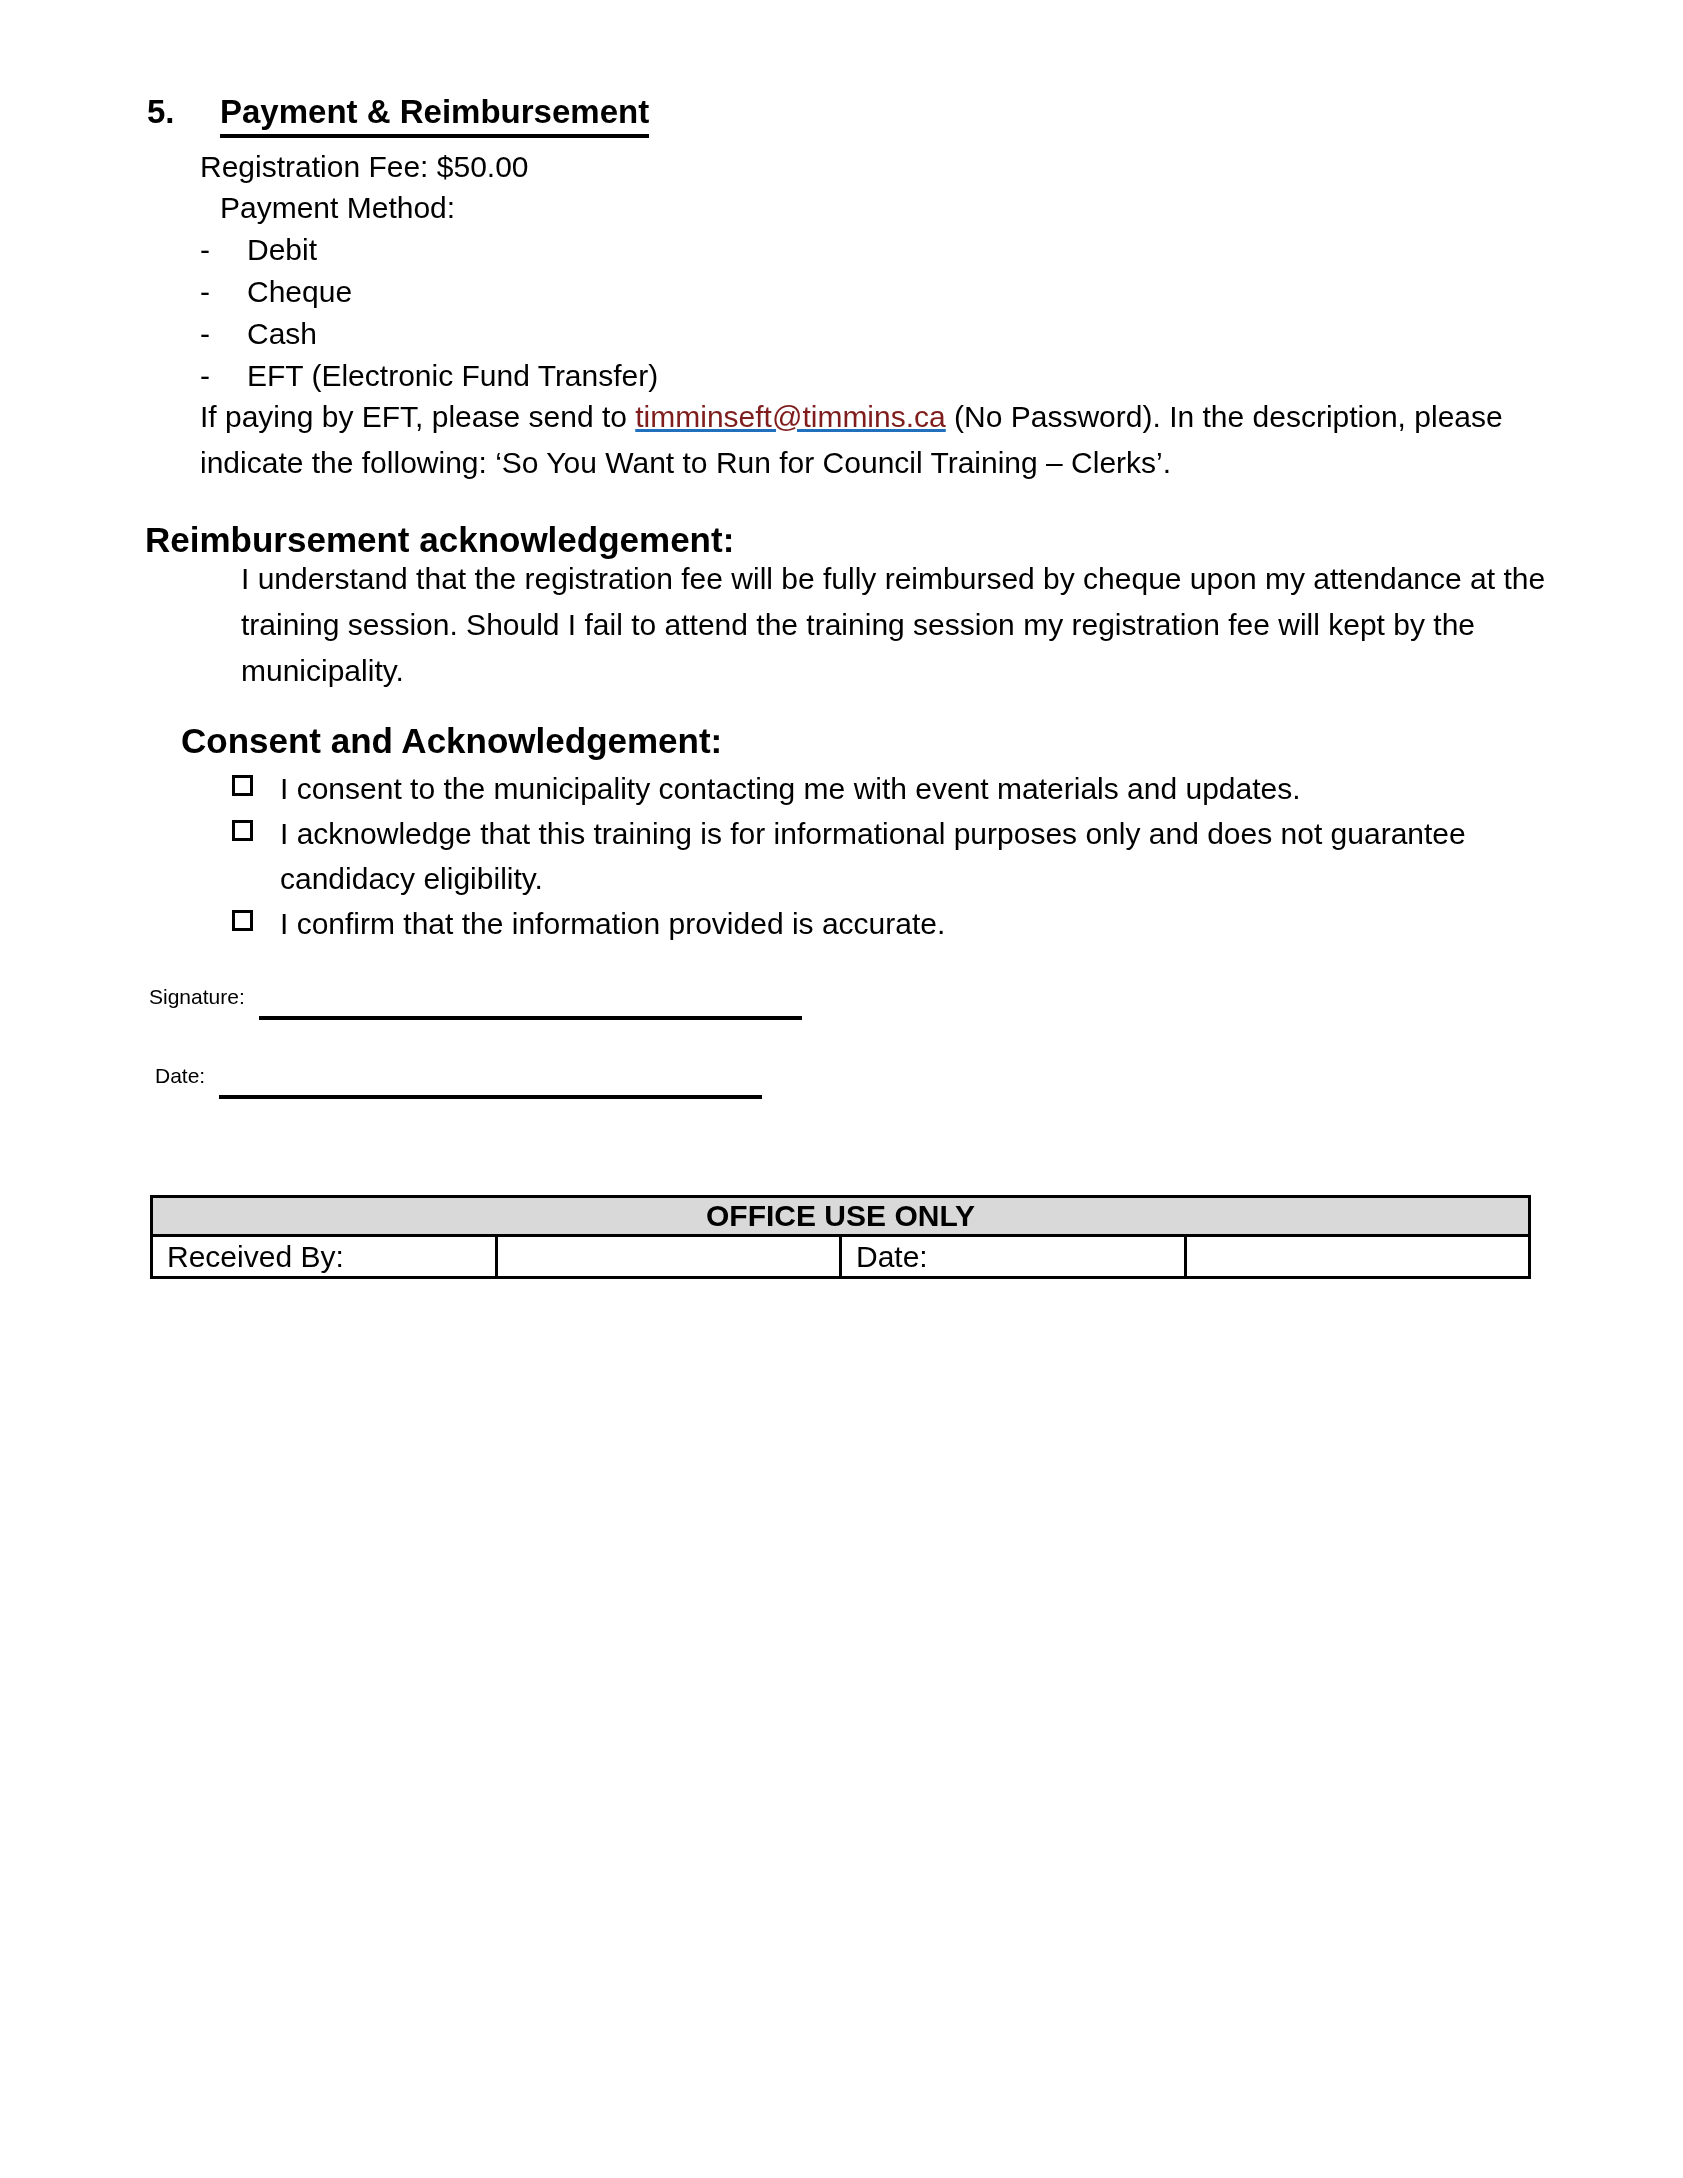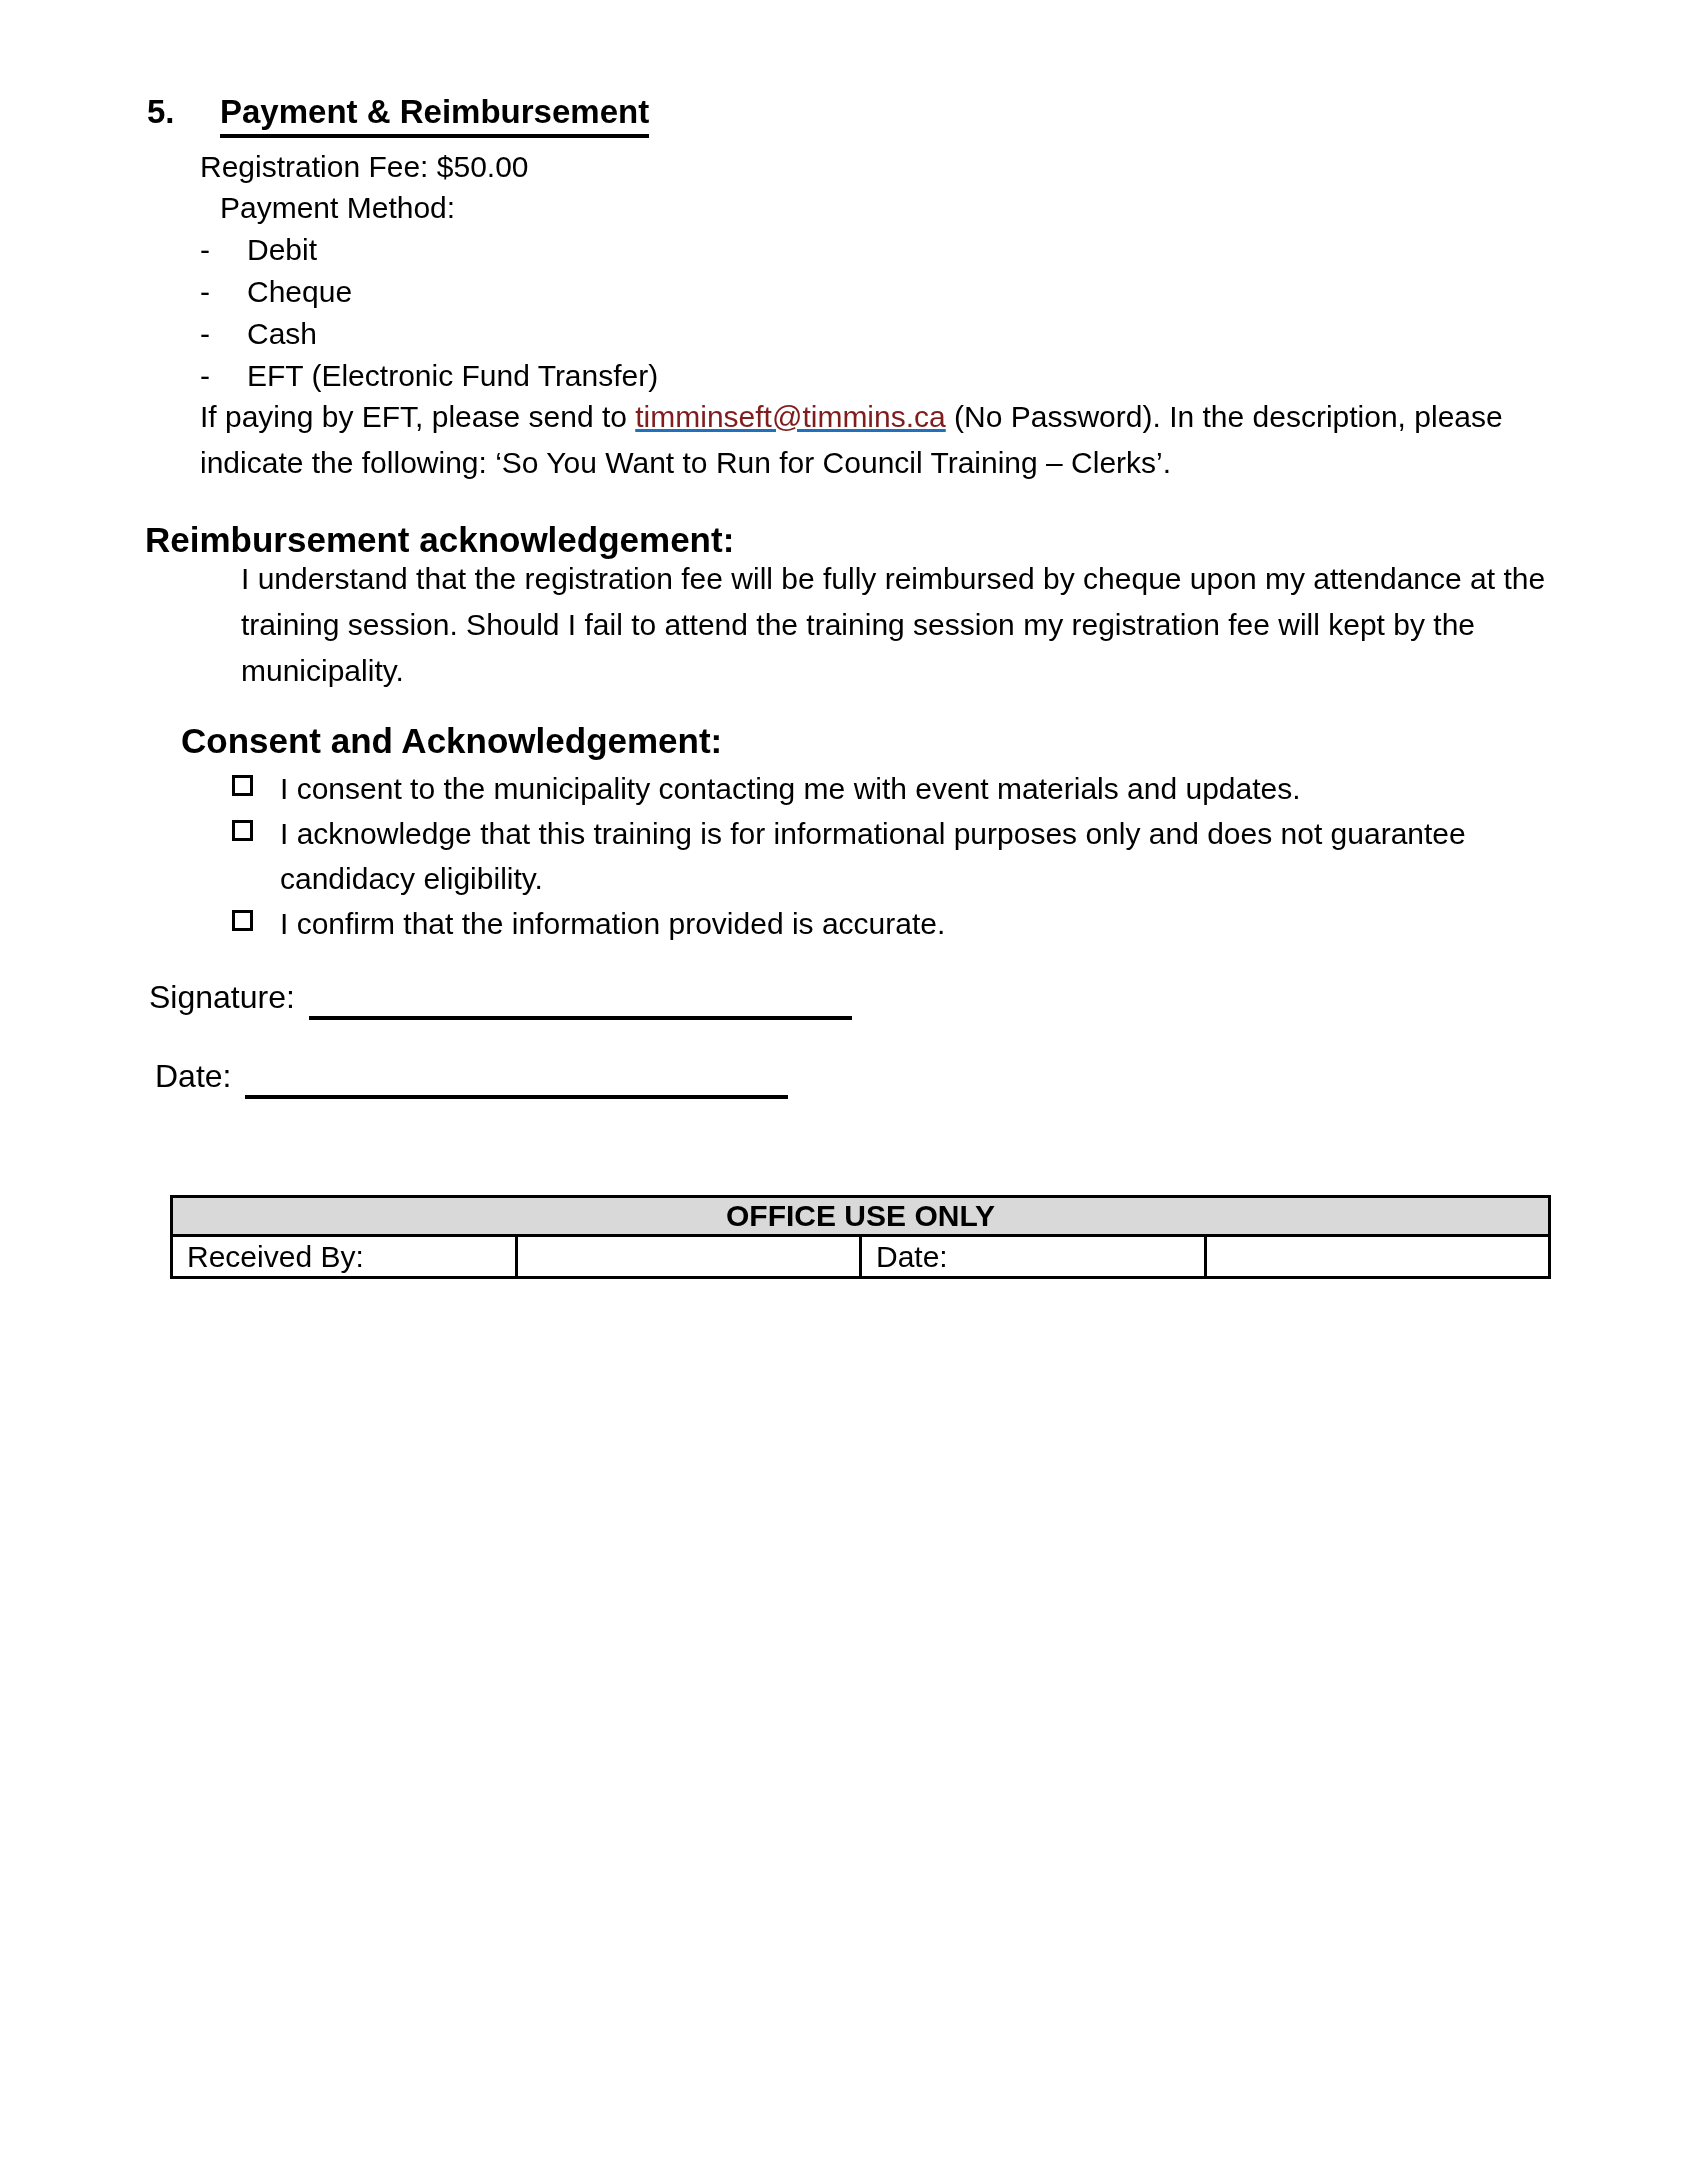--- a/index.html
+++ b/index.html
@@ -50,34 +50,33 @@
     border: 3px solid #000;
     margin-top: 9px;
     margin-right: 27px;
     background: #fff;
   }
   .consent-text { width: 1282px; line-height: 45px; }
 
   .sign-row { display: flex; align-items: flex-end; }
   .sig  { top: 974px;  left: 149px; }
   .dat  { top: 1053px; left: 155px; }
-  .sign-label { font-size: 32px; line-height: 46px; margin-right: 14px; }
+  .sign-label { font-size: 21px; line-height: 46px; margin-right: 14px; }
   .fill-line {
     display: inline-block;
     width: 543px; height: 44px;
     border-bottom: 4px solid #000;
   }
 
   
   .office-table {
     top: 1195px; left: 150px;
     width: 1381px;
     border-collapse: collapse;
     table-layout: fixed;
-    margin-left: 20px;
   }
   .office-table th, .office-table td {
     border: 3px solid #000;
     font-size: 30px;
     overflow: hidden;
   }
   .office-table th {
     background: #D9D9D9;
     font-weight: bold;
     text-align: center;

